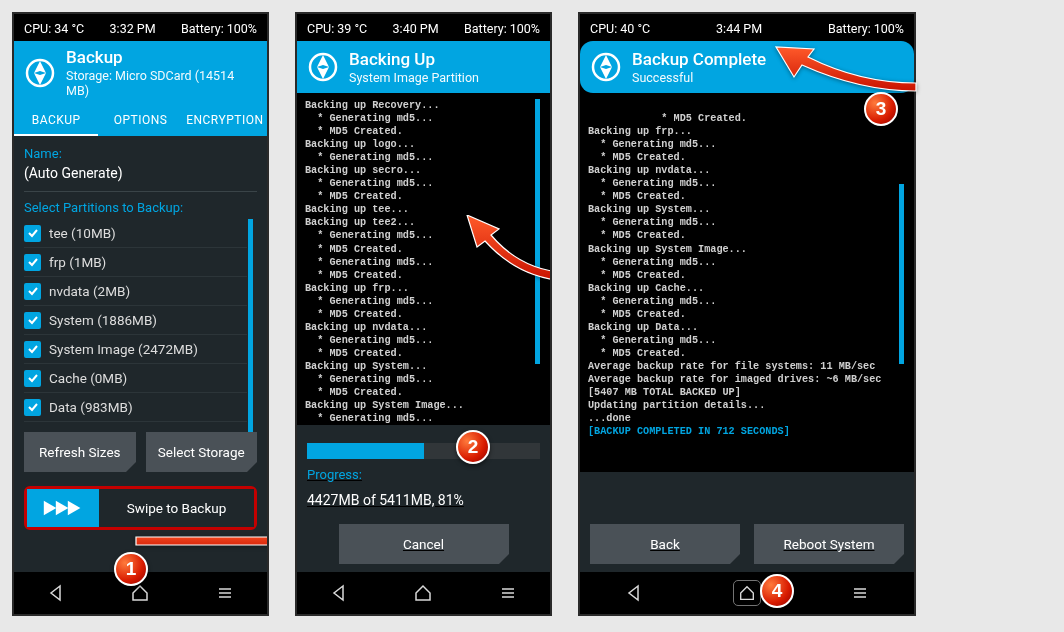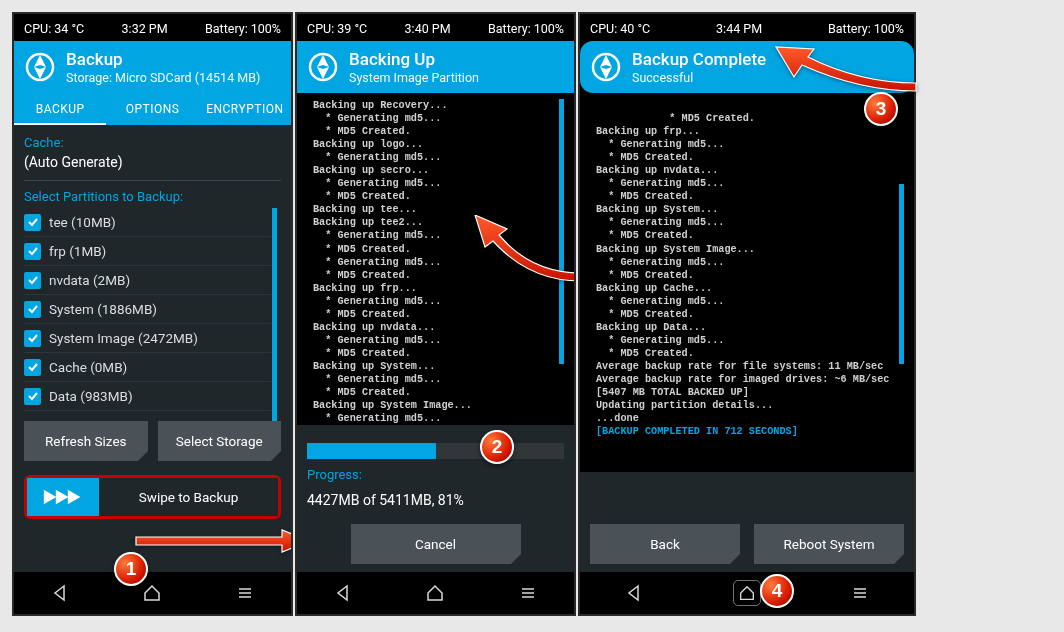--- a/index.html
+++ b/index.html
@@ -5,21 +5,21 @@
   * { box-sizing: border-box; margin: 0; padding: 0; }
   body {
     background: #e8e8e8;
     font-family: "Roboto", "Segoe UI", Arial, sans-serif;
     width: 1064px;
     height: 632px;
     overflow: hidden;
   }
   .wrap {
     display: flex;
-    gap: 2px;
+    gap: 26px;
     padding: 12px 12px;
     width: 928px;
     height: 632px;
   }
   .phone {
     width: 338px;
     height: 604px;
     background: #000;
     border: 2px solid #2a2a2a;
     display: flex;
@@ -151,21 +151,21 @@
   
   .console {
     font-family: "Courier New", monospace;
     font-size: 10.2px;
     line-height: 1.28;
     color:#d0d0d0;
     white-space: pre;
     font-weight:600;
   }
   .console .cy { color:#01a5e1; }
-  .body2 { background:#000; flex:1; padding:6px 8px 8px 8px; position:relative; overflow:hidden;margin-left:8px;}
+  .body2 { background:#000; flex:1; padding:6px 8px 8px 8px; position:relative; overflow:hidden;}
   .body2wrap { position:relative; height:100%; display:flex; flex-direction:column;}
   .scroll2 { position:absolute; right:2px; top:0; width:5px; height:265px; background:#01a5e1;}
   .scroll3 { position:absolute; right:2px; top:85px; width:5px; height:180px; background:#01a5e1;}
   .progressbar{
     height:16px; background:#313639; margin:8px 0 8px 0; position:relative;
   }
   .progressbar .fill{
     height:100%; background:#01a5e1; width:50%;
   }
   .prog-label{ color:#01a5e1; font-size:13px; margin-top:6px;}
@@ -192,20 +192,21 @@
   }
   .arrow {
     position:absolute;
     z-index:40;
   }
   .arrow svg { filter: drop-shadow(0 1px 2px rgba(0,0,0,.4)); }
 
   .footer-dark{
     background:#1f272b;
     padding:10px 10px 8px 10px;
+    text-decoration:underline;
   }
 </style>
 </head>
 <body>
 
 <div class="wrap">
 
   <div class="phone">
     <div class="statusbar">
       <span>CPU: 34 °C</span>
@@ -224,21 +225,21 @@
         <div class="header-title">Backup</div>
         <div class="header-sub">Storage: Micro SDCard (14514 MB)</div>
       </div>
     </div>
     <div class="tabs">
       <div class="tab active">BACKUP</div>
       <div class="tab">OPTIONS</div>
       <div class="tab">ENCRYPTION</div>
     </div>
     <div class="body">
-      <div class="label-cyan">Cache:</div>
+      <div class="label-cyan">Name:</div>
       <div class="name-val">(Auto Generate)</div>
       <hr class="hr">
       <div class="label-cyan">Select Partitions to Backup:</div>
       <div class="partwrap">
         <div class="scrollind"></div>
         <div class="partlist" id="partlist">
             <div class="part">
               <span class="chk">
                 <svg viewBox="0 0 12 12">
                   <path d="M2 6 L5 9 L10 3" stroke="#fff" stroke-width="2" fill="none"></path>

